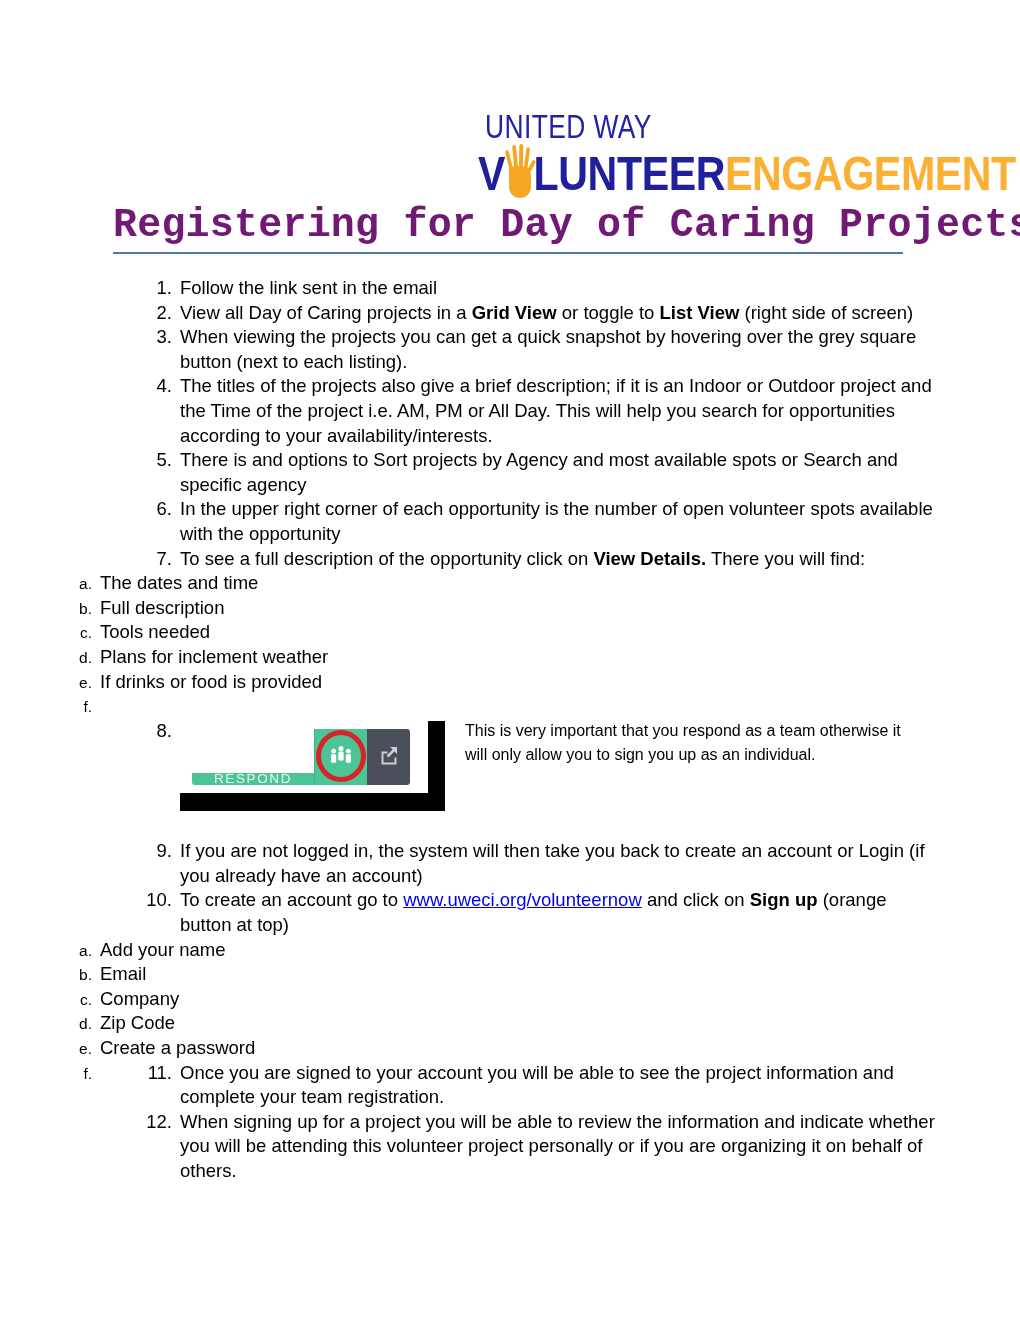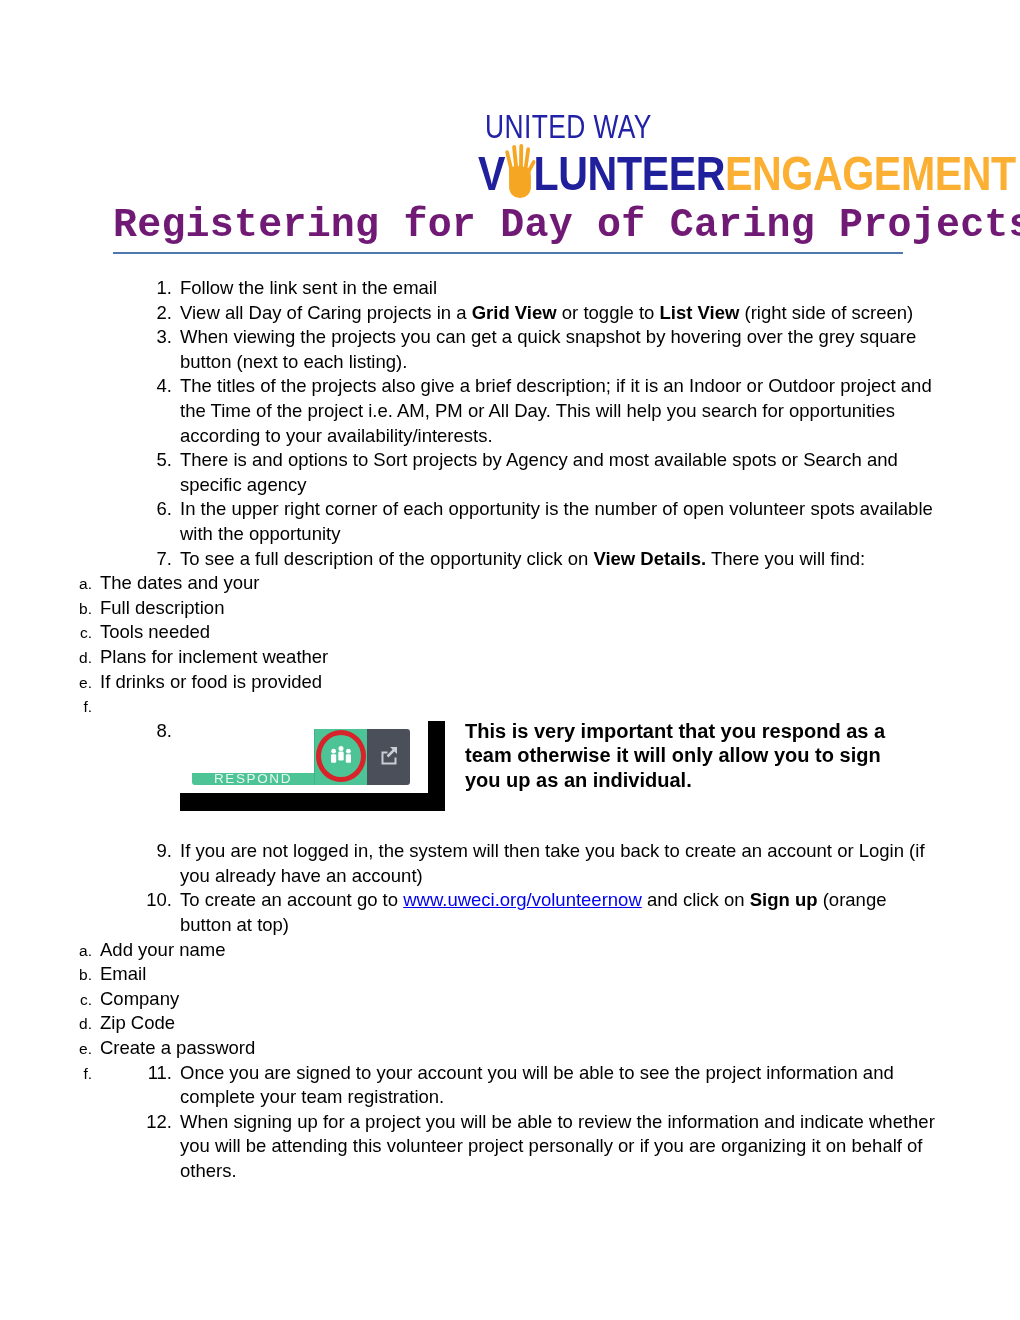--- a/index.html
+++ b/index.html
@@ -235,23 +235,23 @@
     border: 5px solid #D9232A;
     border-radius: 50%;
     box-sizing: border-box;
     pointer-events: none;
   }
   .shot-caption {
     position: absolute;
     left: 285px;
     top: 0px;
     width: 437px;
-    font-size: 20px;
+    font-size: 16px;
     line-height: 24.6px;
-    font-weight: 700;
+    font-weight: 400;
   }
 </style>
 </head>
 <body>
 
 <div class="header">
 
   <div class="logo">
     <div class="logo-unitedway">UNITED WAY</div>
     <div class="logo-main">
@@ -277,21 +277,21 @@
 <div class="content">
   <ol class="olist" id="list-root">
       <li class="li lvl1"><span class="marker">1.</span><span><span>Follow the link sent in the email</span></span></li>
       <li class="li lvl1"><span class="marker">2.</span><span><span>View all Day of Caring projects in a </span><b>Grid View</b><span> or toggle to </span><b>List View</b><span> (right side of screen)</span></span></li>
       <li class="li lvl1"><span class="marker">3.</span><span><span>When viewing the projects you can get a quick snapshot by hovering over the grey square button (next to each listing).</span></span></li>
       <li class="li lvl1"><span class="marker">4.</span><span><span>The titles of the projects also give a brief description; if it is an Indoor or Outdoor project and the Time of the project i.e. AM, PM or All Day.  This will help you search for opportunities according to your availability/interests.</span></span></li>
       <li class="li lvl1"><span class="marker">5.</span><span><span>There is and options to Sort projects by Agency and most available spots or Search and specific agency</span></span></li>
       <li class="li lvl1"><span class="marker">6.</span><span><span>In the upper right corner of each opportunity is the number of open volunteer spots available with the opportunity</span></span></li>
       <li class="li lvl1"><span class="marker">7.</span><span><span>To see a full description of the opportunity click on </span><b>View Details.</b><span>  There you will find:</span></span></li>
       <ol class="sublist">
-        <li class="li-sub"><span class="marker">a.</span><span>The dates and your</span></li>
+        <li class="li-sub"><span class="marker">a.</span><span>The dates and time</span></li>
         <li class="li-sub"><span class="marker">b.</span><span>Full description</span></li>
         <li class="li-sub"><span class="marker">c.</span><span>Tools needed</span></li>
         <li class="li-sub"><span class="marker">d.</span><span>Plans for inclement weather</span></li>
         <li class="li-sub"><span class="marker">e.</span><span>If drinks or food is provided</span></li>
         <li class="li-sub"><span class="marker">f.</span></li>
       </ol>
       <div class="spacer-line"></div>
       <li class="li lvl1"><span class="marker">8.</span></li>
       <div class="shot-row">
         <div class="shot">

